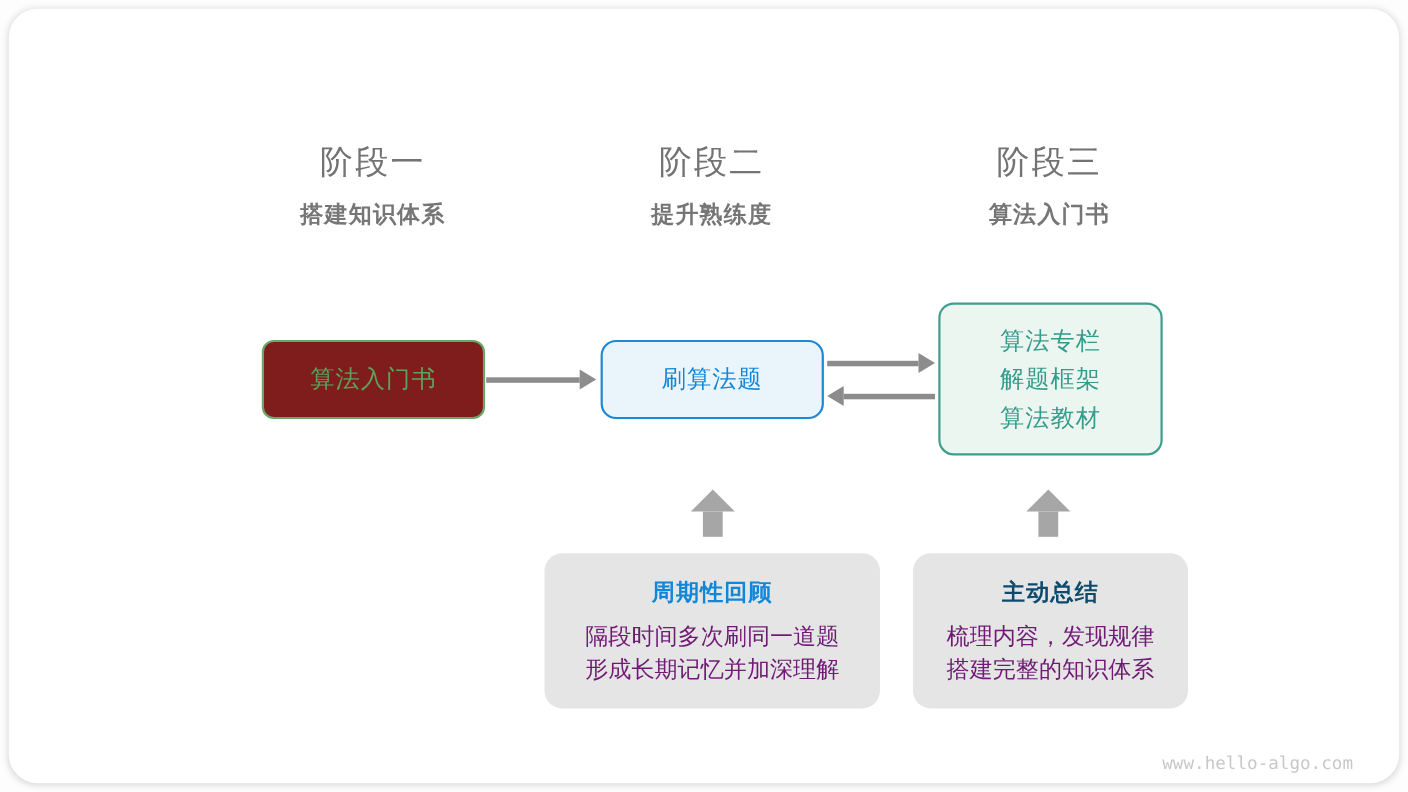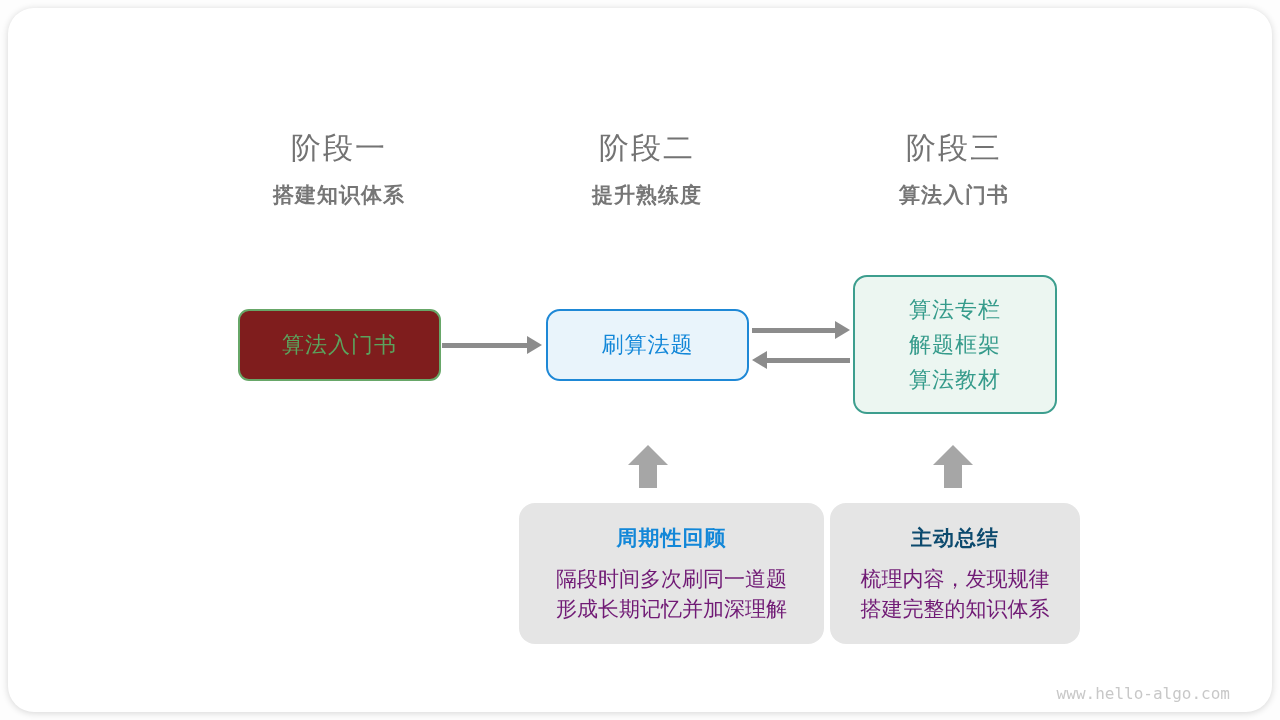--- a/index.html
+++ b/index.html
@@ -59,21 +59,21 @@
   .up1{left:620px;top:437px;}
   .up2{left:925px;top:437px;}
 
   
   .callout{
     position:absolute;box-sizing:border-box;height:141px;
     background:#e5e5e5;border-radius:16px;
     display:flex;flex-direction:column;align-items:center;justify-content:center;
     text-align:center;
   }
-  .callout1{left:511px;top:495px;width:305px;}
+  .callout1{left:487px;top:495px;width:305px;}
   .callout2{left:822px;top:495px;width:250px;}
   .callout-title{font-size:21px;font-weight:700;letter-spacing:1px;margin-bottom:12px;}
   .title-blue{color:#1287d8;}
   .title-teal{color:#0c4a6e;}
   .callout-body{font-size:21px;color:#701a75;line-height:30px;}
 
   .watermark{
     position:absolute;right:42px;top:676px;
     font-family:"DejaVu Sans Mono","Liberation Mono",monospace;
     font-size:16px;color:#c8c8c8;

